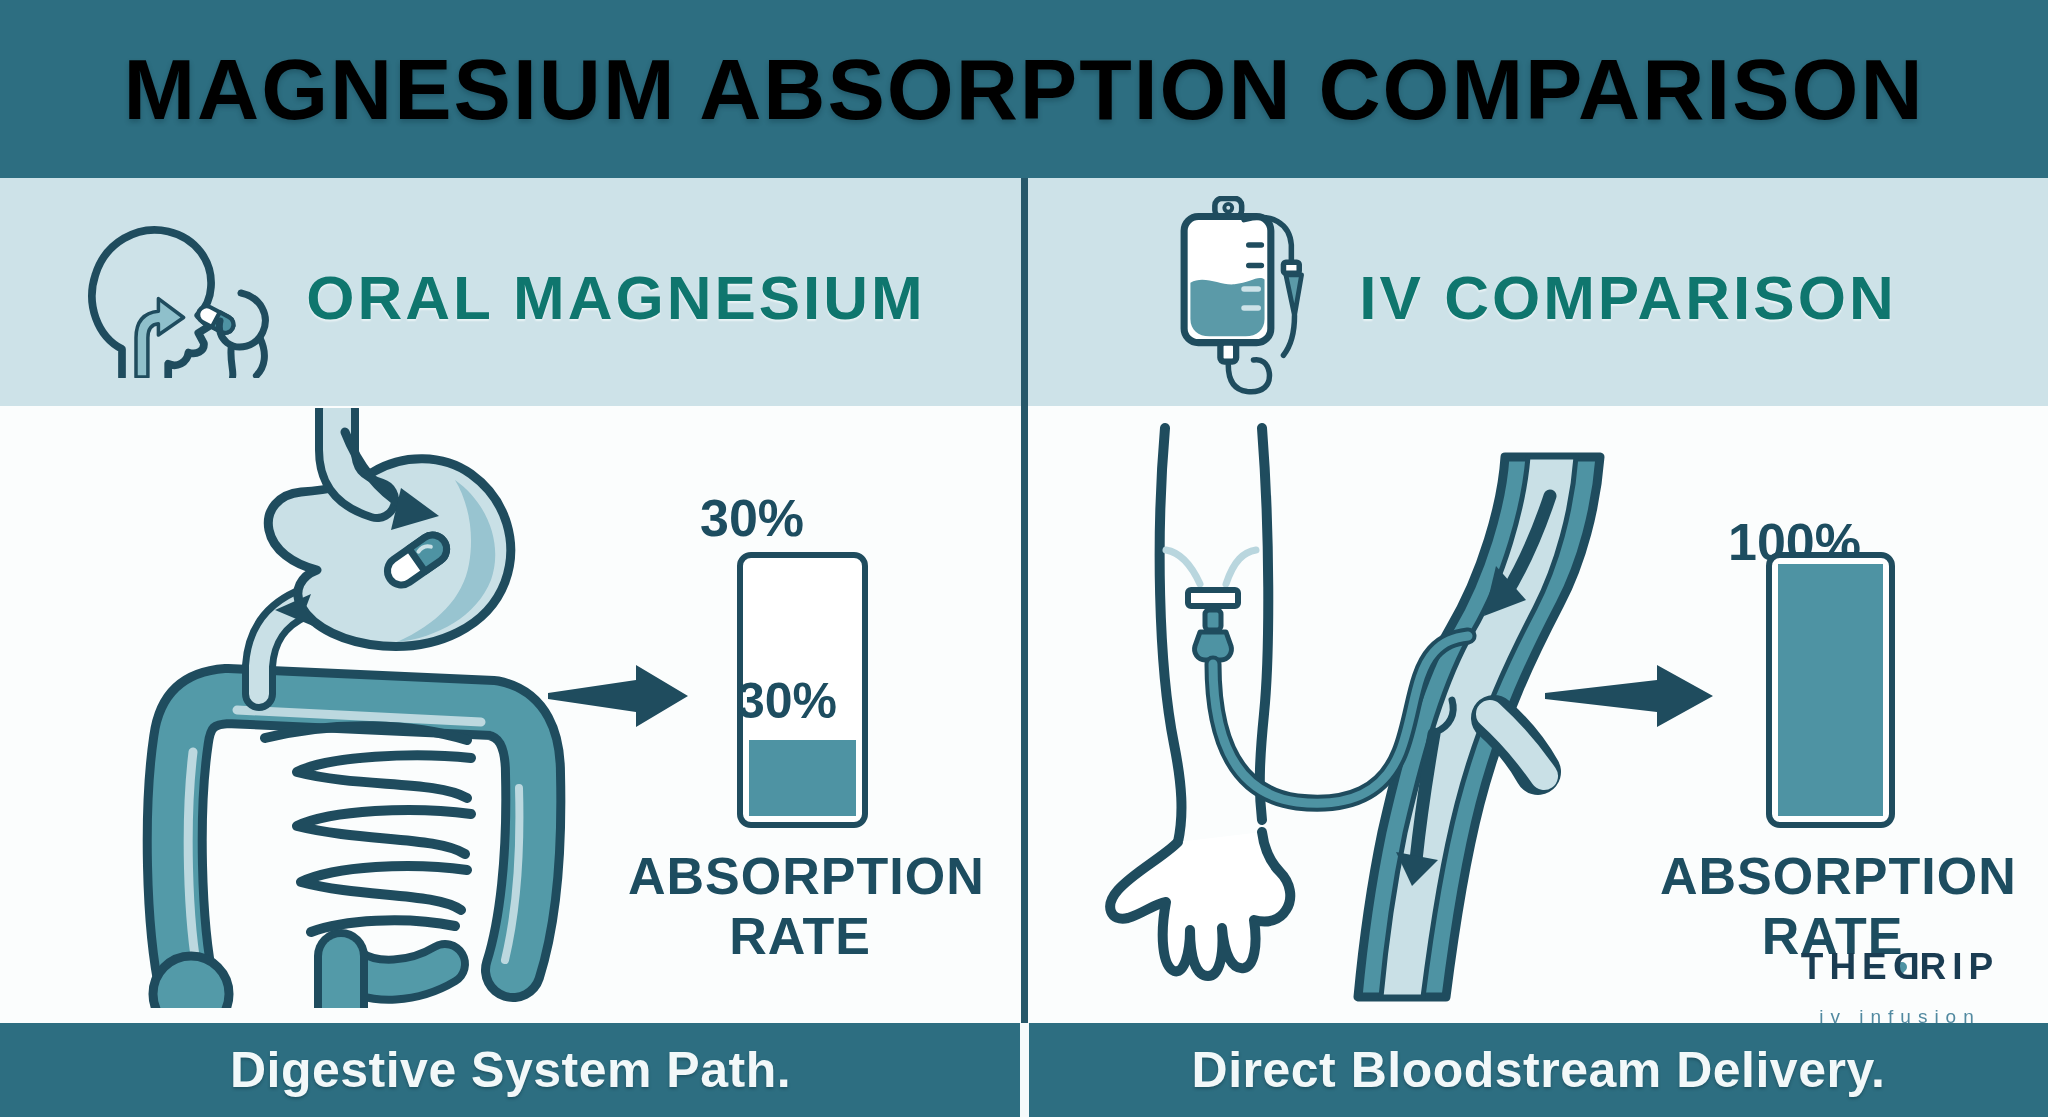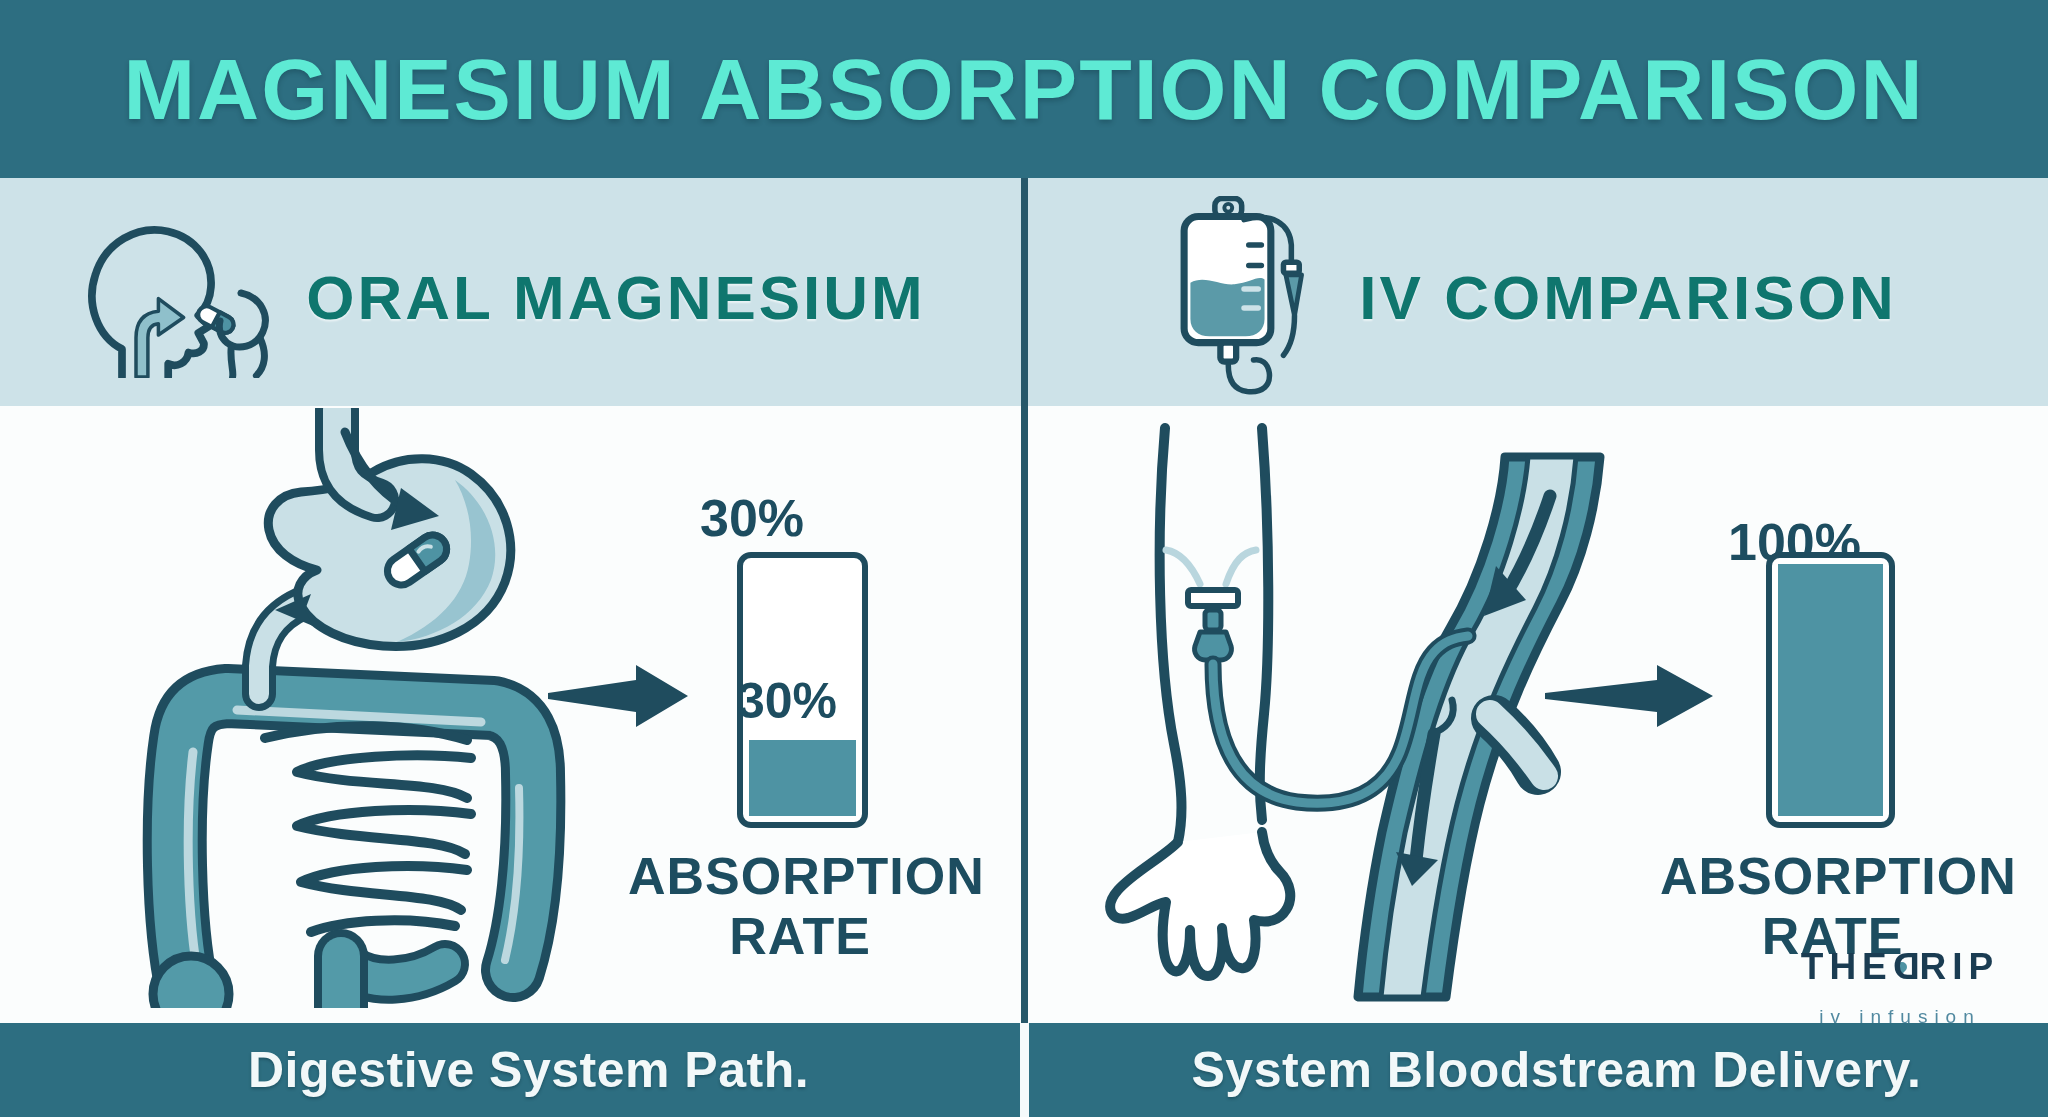--- a/index.html
+++ b/index.html
@@ -5,21 +5,21 @@
   html,body{margin:0;padding:0;background:#dde8ec;}
   .stage{
     position:relative;width:2048px;height:1117px;overflow:hidden;
     background:#fbfdfd;font-family:"Liberation Sans",sans-serif;
     -webkit-font-smoothing:antialiased;
   }
   .abs{position:absolute;}
   
   .title-band{left:0;top:0;width:2048px;height:178px;background:#2d6e81;
     display:flex;align-items:center;justify-content:center;}
-  .title-text{font-size:86px;font-weight:700;letter-spacing:2px;color:#5eead4;
+  .title-text{font-size:86px;font-weight:700;letter-spacing:2px;color:#000000;
     text-shadow:0 3px 5px rgba(8,40,52,.28);white-space:nowrap;}
   .header-band{left:0;top:178px;width:2048px;height:228px;background:#cde2e8;}
   .footer-band{left:0;top:1023px;width:2048px;height:94px;background:#2d6e81;}
   .divider-dark{left:1021px;top:178px;width:7px;height:845px;background:#26586a;}
   .divider-light{left:1020px;top:1023px;width:9px;height:94px;background:#f5fafb;}
   
   .panel-title{font-size:62px;font-weight:700;letter-spacing:3px;color:#0f766e;
     text-align:center;white-space:nowrap;text-shadow:0 2px 2px rgba(255,255,255,.6);}
   .panel-title.left{left:286px;top:262px;width:660px;}
   .panel-title.right{left:1278px;top:262px;width:700px;}
@@ -31,21 +31,21 @@
   .bar-fill{width:100%;background:#4e93a3;}
   .pct-label{font-size:52px;font-weight:700;color:#1d4d60;text-align:left;white-space:nowrap;}
   .pct-top.left{left:700px;top:488px;width:205px;}
   .pct-top.right{left:1728px;top:488px;width:205px;margin-top:24px;}
   .pct-inner{left:737px;top:672px;width:131px;font-size:50px;}
   .rate-caption{font-size:52px;font-weight:700;letter-spacing:1px;line-height:1.15;
     color:#1d4d60;text-align:center;}
   .rate-caption.left{left:628px;top:847px;width:344px;}
   .rate-caption.right{left:1660px;top:847px;width:345px;}
   
-  .footer-cell{top:1023px;height:94px;display:flex;align-items:center;justify-content:center;padding-left:18px;}
+  .footer-cell{top:1023px;height:94px;display:flex;align-items:center;justify-content:center;}
   .footer-cell.left{left:0;width:1021px;}
   .footer-cell.right{left:1029px;width:1019px;}
   .footer-text{font-size:50px;font-weight:700;color:#f2f8f9;letter-spacing:0.5px;
     text-shadow:0 2px 3px rgba(8,40,52,.35);white-space:nowrap;}
   
   .logo{left:1765px;top:946px;width:270px;text-align:center;}
   .logo-name{font-size:37px;font-weight:700;letter-spacing:6px;color:#1a3c52;white-space:nowrap;}
   .logo-name .flip{display:inline-block;transform:scaleX(-1);}
   .droplet{display:inline-block;width:10px;height:10px;background:#4e93a3;
     border-radius:50% 50% 50% 0;transform:rotate(-45deg);margin:0 -20px 0 4px;
@@ -198,17 +198,17 @@
     <div class="logo-tagline">iv infusion</div>
   </div>
 
   <div class="abs divider-dark"></div>
 
   <div class="abs footer-band"></div>
   <div class="abs footer-cell left">
     <div class="footer-text">Digestive System Path.</div>
   </div>
   <div class="abs footer-cell right">
-    <div class="footer-text">System Bloodstream Delivery.</div>
+    <div class="footer-text">Direct Bloodstream Delivery.</div>
   </div>
   <div class="abs divider-light"></div>
 
 </div>
 
 </body></html>

